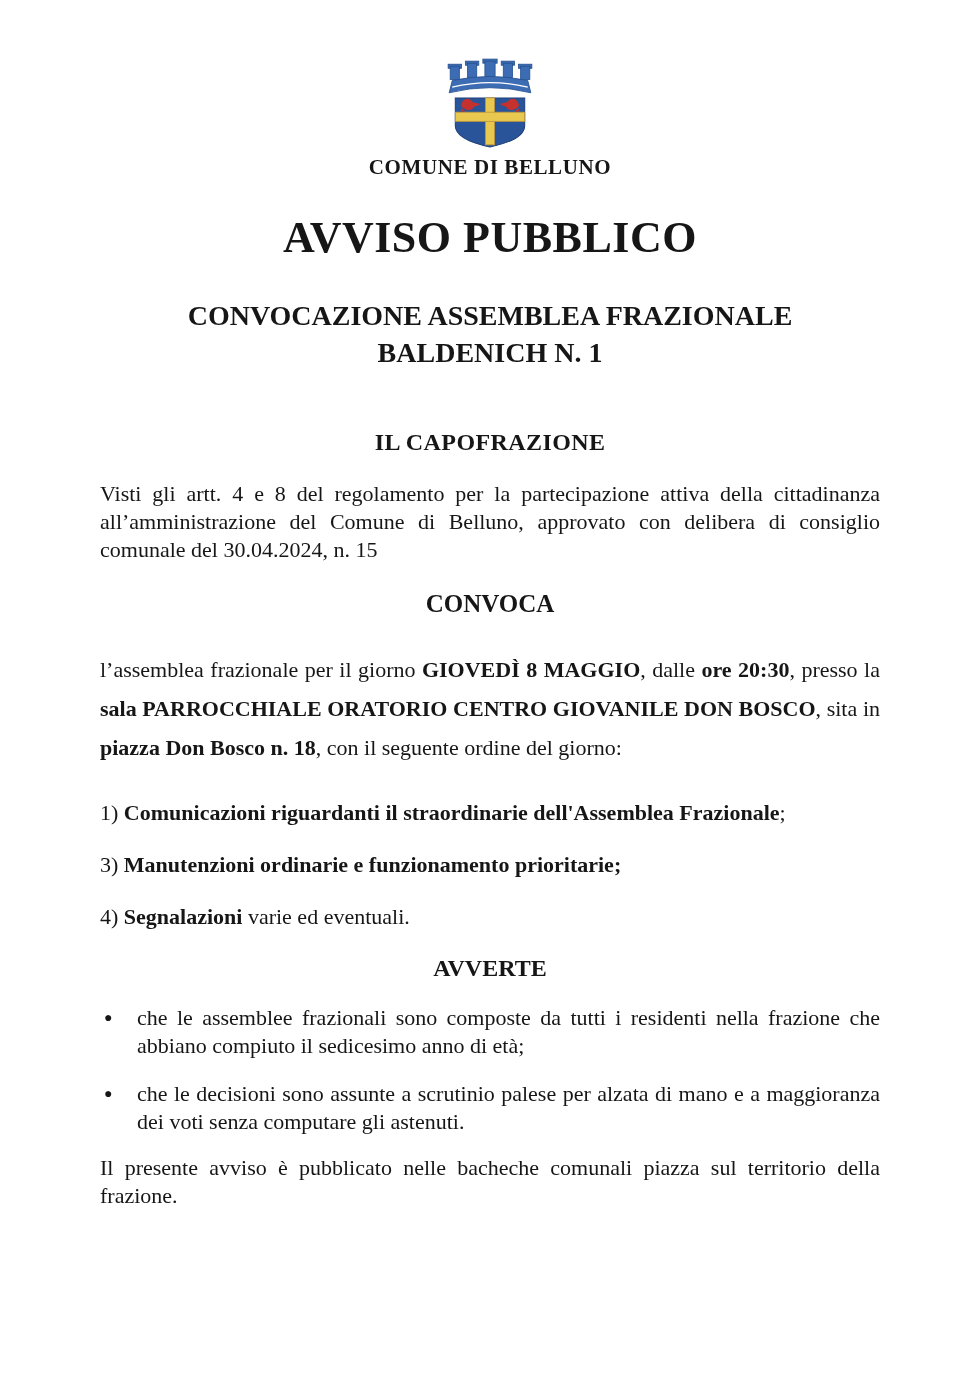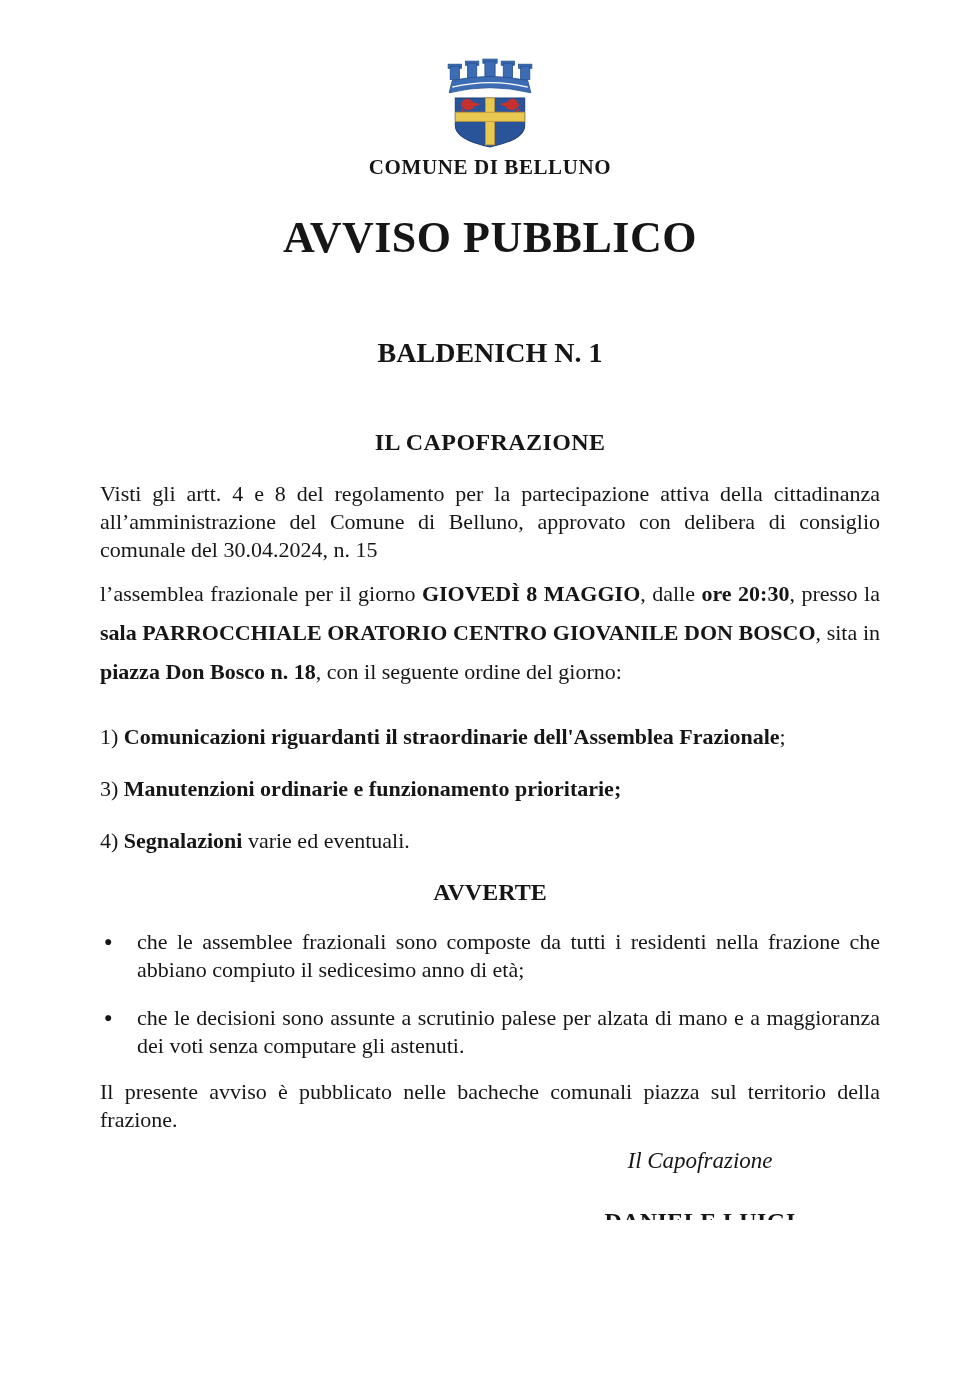--- a/index.html
+++ b/index.html
@@ -19,21 +19,21 @@
   .page{box-sizing:border-box;width:976px;height:1220px;padding:56px 96px 20px 100px;overflow:hidden;}
   .center{text-align:center;}
   .crest{display:block;margin:0 auto;width:98px;height:94px;}
   .municipality{font-weight:bold;font-size:21px;letter-spacing:.6px;margin-top:5px;}
   .title{font-weight:bold;font-size:44px;letter-spacing:.5px;margin-top:32px;}
   .subtitle{font-weight:bold;font-size:28px;line-height:37px;margin-top:34px;}
   .h-role{font-weight:bold;font-size:24px;letter-spacing:.4px;margin-top:58px;}
   .h-convoca{font-weight:bold;font-size:25px;margin-top:26px;}
   .h-avverte{font-weight:bold;font-size:24px;margin-top:14px;}
   .preamble{font-size:22px;line-height:28px;text-align:justify;margin-top:24px;}
-  .convocation{font-size:22px;line-height:39px;text-align:justify;margin-top:10px;}
+  .convocation{font-size:22px;line-height:39px;text-align:justify;margin-top:32px;}
   .agenda{list-style:none;margin:32px 0 0 0;padding:0;font-size:22px;}
   .agenda li{line-height:27px;margin-bottom:25px;}
   .notes{list-style:none;margin:22px 0 0 0;padding:0;font-size:22px;}
   .notes li{position:relative;padding-left:37px;line-height:28px;text-align:justify;margin-top:20px;}
   .notes li:first-child{margin-top:0;}
   .notes .bullet{position:absolute;left:4px;top:0;font-size:14px;line-height:28px;}
   .closing{font-size:22px;line-height:28px;text-align:justify;margin-top:18px;}
   .signature{margin:14px 40px 0 auto;width:280px;text-align:center;}
   .sig-role{font-style:italic;font-size:23px;}
   .sig-name{font-weight:bold;font-size:24px;letter-spacing:.4px;margin-top:34px;}
@@ -74,26 +74,27 @@
           <path d="M20,47 c1,-4.5 5.5,-6.5 8.5,-4.5 c2,1.2 2,3 5,3.2 l4.5,1 c-1,2.2 -4,2 -6,3.2 c-1,3 -5.5,4 -8.5,2 c-3,-1.5 -4.5,-3 -3.5,-4.9 z"></path>
           <path d="M20,51.5 c-1.5,2 0.5,3.5 2.8,3.2 l0.4,-1.6 c-1.4,0 -2.4,-0.6 -1.8,-1.8 z"></path>
         </g>
       </g>
     </svg>
     <div class="municipality">COMUNE DI BELLUNO</div>
   </header>
 
   <h1 class="title center" style="margin:32px 0 0 0;">AVVISO PUBBLICO</h1>
 
-  <h2 class="subtitle center" style="margin:34px 0 0 0;"><br><span>BALDENICH N. 1</span></h2>
+  <h2 class="subtitle center" style="margin:34px 0 0 0;"><span>CONVOCAZIONE ASSEMBLEA FRAZIONALE</span><br><span>BALDENICH N. 1</span></h2>
 
   <h3 class="h-role center" style="margin:58px 0 0 0;">IL CAPOFRAZIONE</h3>
 
   <p class="preamble" style="margin-bottom:9px;">Visti gli artt. 4 e 8 del regolamento per la partecipazione attiva della cittadinanza all’amministrazione del Comune di Belluno, approvato con delibera di consiglio comunale del 30.04.2024, n. 15</p>
 
+  <h3 class="h-convoca center" style="margin:26px 0 0 0;">CONVOCA</h3>
 
   <p class="convocation" style="margin-bottom:0;"><span>l’assemblea frazionale per il giorno </span><strong>GIOVEDÌ 8 MAGGIO</strong><span>, dalle </span><strong>ore 20:30</strong><span>, presso la </span><strong>sala PARROCCHIALE ORATORIO CENTRO GIOVANILE DON BOSCO</strong><span>, sita in </span><strong>piazza Don Bosco n. 18</strong><span>, con il seguente ordine del giorno:</span></p>
 
   <ol class="agenda">
     <li><span>1) </span><strong>Comunicazioni riguardanti il straordinarie dell'Assemblea Frazionale</strong><span>;</span></li>
     <li><span>3) </span><strong>Manutenzioni ordinarie e funzionamento prioritarie;</strong><span></span></li>
     <li><span>4) </span><strong>Segnalazioni</strong><span> varie ed eventuali.</span></li>
   </ol>
 
   <h3 class="h-avverte center" style="margin:14px 0 0 0;">AVVERTE</h3>

